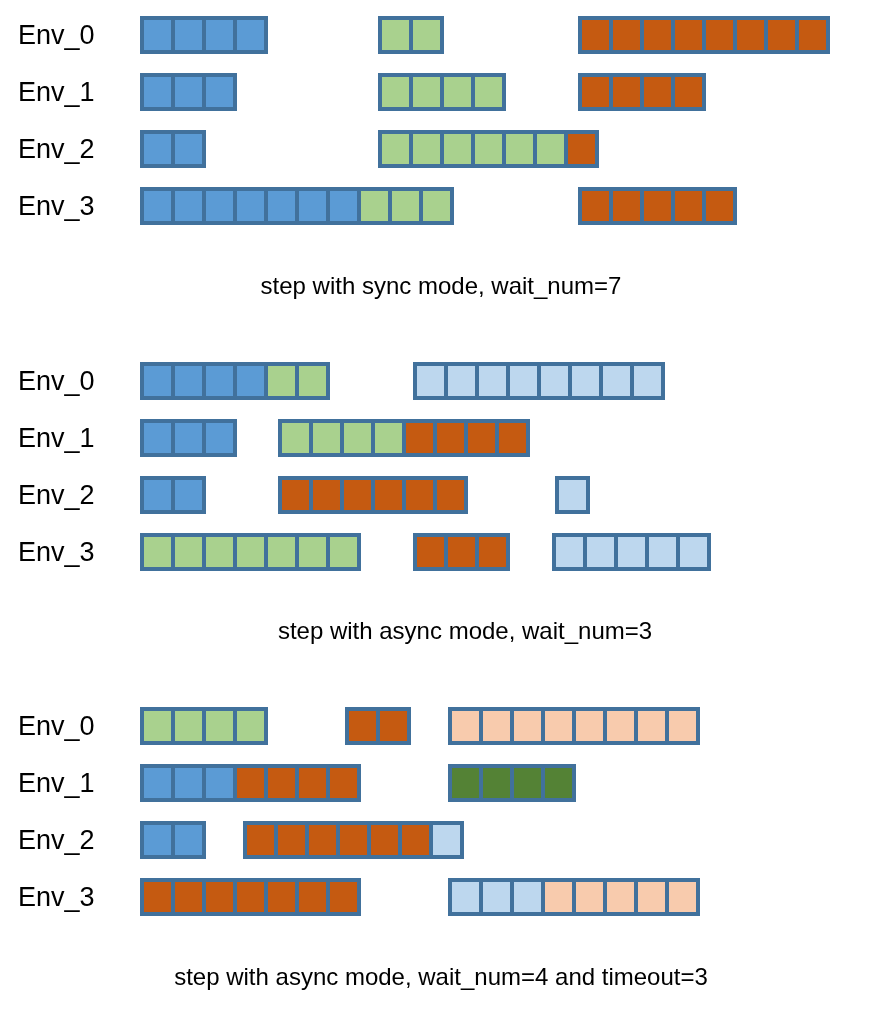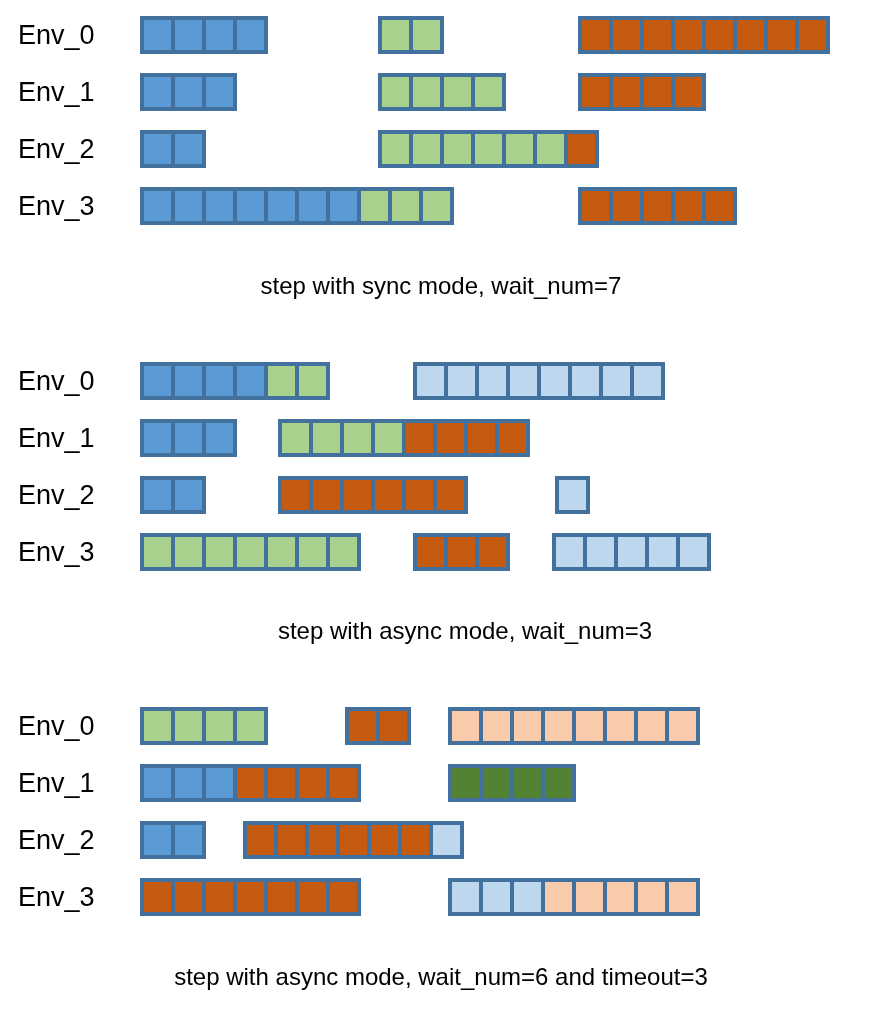--- a/index.html
+++ b/index.html
@@ -319,15 +319,15 @@
           <div class="cell" style="background: rgb(189, 215, 238);"></div>
           <div class="cell" style="background: rgb(189, 215, 238);"></div>
           <div class="cell" style="background: rgb(189, 215, 238);"></div>
           <div class="cell" style="background: rgb(248, 203, 173);"></div>
           <div class="cell" style="background: rgb(248, 203, 173);"></div>
           <div class="cell" style="background: rgb(248, 203, 173);"></div>
           <div class="cell" style="background: rgb(248, 203, 173);"></div>
           <div class="cell" style="background: rgb(248, 203, 173);"></div>
         </div>
       </div>
-      <div class="caption" style="top: 963px;">step with async mode, wait_num=6 and timeout=3</div>
+      <div class="caption" style="top: 963px;">step with async mode, wait_num=4 and timeout=3</div>
     </div>
   </div>
 
 </body></html>

